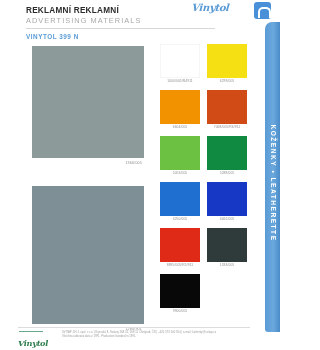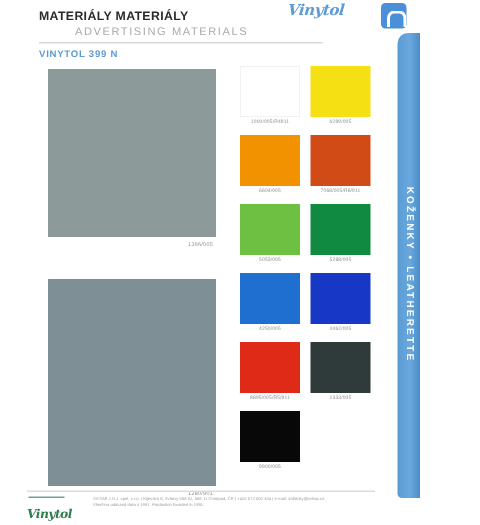--- a/index.html
+++ b/index.html
@@ -13,21 +13,21 @@
   .page{position:absolute;inset:0;background:#fff;}
 
   
   .header{position:absolute;left:26px;top:6px;width:224px;}
   .title-cz{
     font-size:8.2px;font-weight:bold;color:#2b2b2b;
     letter-spacing:.25px;line-height:10px;
   }
   .title-en{
     font-size:7.4px;color:#a9a9a9;letter-spacing:1.05px;
-    line-height:10px;font-weight:normal;margin-left:24px;
+    line-height:10px;font-weight:normal;
   }
   .title-rule{
     position:absolute;left:0;top:22px;width:189px;height:1px;background:#d8d8d8;
   }
   .prodcode{
     position:absolute;left:0;top:27px;
     font-size:6.4px;font-weight:bold;color:#5b9bd5;letter-spacing:.5px;
   }
 
   
@@ -106,21 +106,21 @@
     position:absolute;left:44px;top:0;width:190px;
     font-size:2.7px;line-height:4.1px;color:#9a9a9a;letter-spacing:.05px;
   }
 </style>
 </head>
 <body>
 
 <div class="page">
 
   <div class="header">
-    <div class="title-cz">MATERIÁLY MATERIÁLY</div>
+    <div class="title-cz">REKLAMNÍ REKLAMNÍ</div>
     <div class="title-en">ADVERTISING MATERIALS</div>
     <div class="title-rule"></div>
     <div class="prodcode">VINYTOL 399 N</div>
   </div>
 
   <div class="brand">
     <div class="brand-script">Vinytol</div>
   </div>
   <div class="brand-mark">
     <div class="arch"></div>

